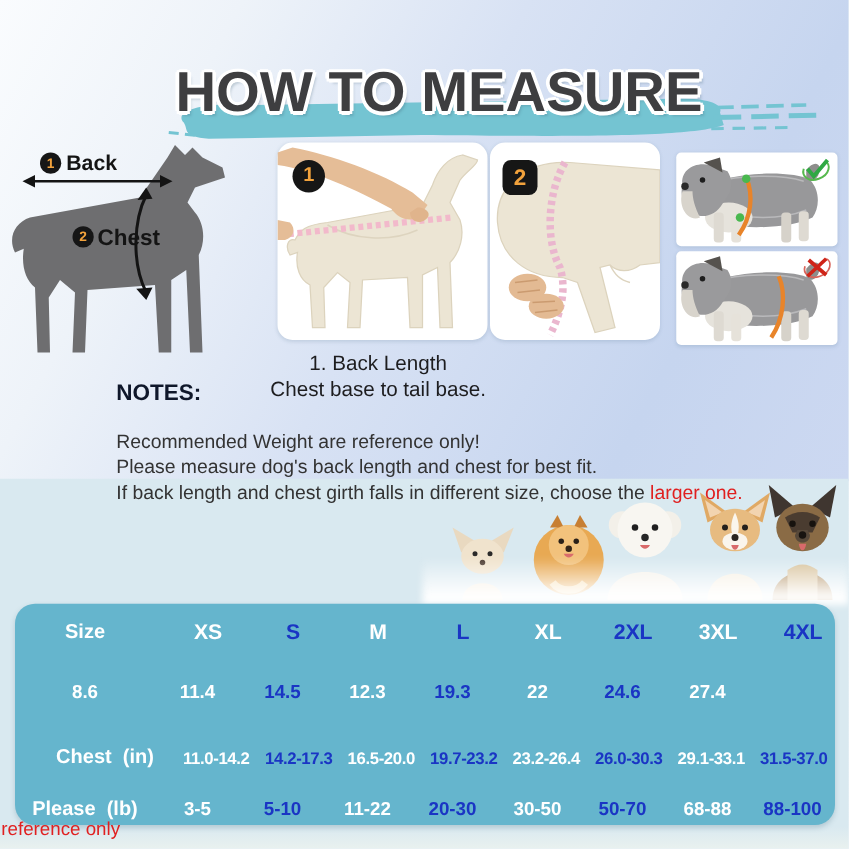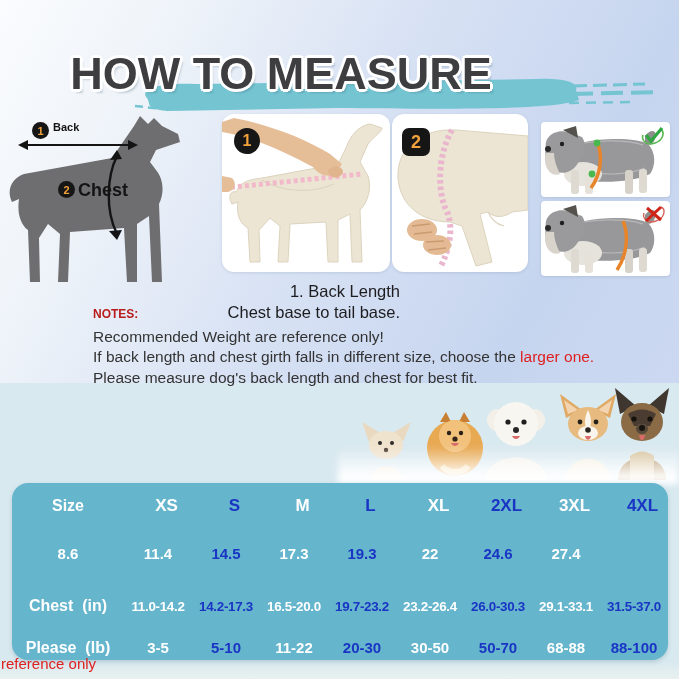--- a/index.html
+++ b/index.html
@@ -5,54 +5,54 @@
   html,body{margin:0;padding:0;}
   body{font-family:"Liberation Sans",sans-serif;}
   .poster{position:relative;width:679px;height:679px;overflow:hidden;background:#dceaf1;}
   .top-bg{position:absolute;left:0;top:0;width:679px;height:385px;
     background:linear-gradient(118deg,#fafcfe 0%,#eef3f9 22%,#d8e2f4 48%,#c6d5ef 78%,#ccd8f1 100%);}
   .bottom-bg{position:absolute;left:0;top:383px;width:679px;height:296px;
     background:linear-gradient(#d9e9f0 0%,#d9e9f0 94%,#e9f1ef 100%);}
   .abs{position:absolute;}
 
   
-  .title{left:0;top:48px;width:562px;text-align:center;font-size:45px;font-weight:900;
+  .title{left:0;top:48px;width:562px;text-align:right;font-size:45px;font-weight:900;
     letter-spacing:0px;color:#3e3e40;z-index:3;
     text-shadow:-2px -2px 0 #fff,2px -2px 0 #fff,-2px 2px 0 #fff,2px 2px 0 #fff,
       -3px 0 0 #fff,3px 0 0 #fff,0 -3px 0 #fff,0 3px 0 #fff,3px 4px 2px rgba(60,90,110,.25);}
   .brush{left:133px;top:76px;width:530px;height:42px;z-index:2;}
 
   
   .card{background:#fff;border-radius:12px;box-shadow:0 1px 3px rgba(80,110,140,.18);}
   .badge-circle{display:flex;align-items:center;justify-content:center;width:26px;height:26px;
     border-radius:50%;background:#161616;color:#f2a23c;font-weight:bold;font-size:16px;z-index:4;}
   .badge-square{display:flex;align-items:center;justify-content:center;width:28px;height:28px;
     border-radius:7px;background:#161616;color:#f2a23c;font-weight:bold;font-size:18px;z-index:4;}
   .badge-sm{width:17px;height:17px;font-size:11px;}
   .diagram-label{font-weight:bold;color:#141414;z-index:4;}
 
   .caption{z-index:3;text-align:center;color:#1d1d1f;font-size:16.5px;line-height:21px;}
 
   .notes{left:93px;top:304px;z-index:3;font-size:15.5px;color:#333;line-height:20.5px;}
-  .notes-heading{color:#b91c1c;font-weight:bold;font-size:12px;margin-bottom:2px;}
+  .notes-heading{color:#0f172a;font-weight:bold;font-size:18px;margin-bottom:19px;}
   .notes-red{color:#e01f1f;}
 
   .fog{left:338px;top:446px;width:341px;height:38px;z-index:2;
     background:linear-gradient(to top,rgba(255,255,255,.95) 20%,rgba(255,255,255,0));filter:blur(3px);}
 
   
   .size-table{left:12px;top:483px;width:656px;height:177px;background:#65b5cd;border-radius:16px;
     z-index:3;display:flex;flex-direction:column;box-shadow:0 2px 4px rgba(70,110,130,.25);}
   .trow{display:grid;grid-template-columns:112px repeat(8,1fr);align-items:center;}
   .trow span{text-align:center;font-weight:bold;color:#fff;}
   .trow .rlabel{white-space:pre;font-size:16px;}
   .trow span:nth-child(2n+3){color:#1a35c4;}
   .r-head{height:46px;font-size:17px;gap:17px;}
   .r-back{height:48px;font-size:15px;}
-  .r-chest{height:58px;}
+  .r-chest{height:58px;margin-left:16px;}
   .r-chest span{font-size:13.4px;letter-spacing:-0.3px;}
   .r-chest .rlabel{font-size:16px;letter-spacing:0;}
   .r-weight{height:25px;font-size:15px;}
   .footnote{left:1px;top:655px;z-index:4;color:#e02020;font-size:15px;}
 </style>
 </head>
 <body>
 
 <div class="poster">
   <div class="top-bg abs"></div>
@@ -78,21 +78,21 @@
       <polygon points="14,33 24,28 24,38" fill="#141414" stroke="none"></polygon>
       <polygon points="134,33 124,28 124,38" fill="#141414" stroke="none"></polygon>
     </g>
     <g stroke="#141414" stroke-width="2.4" fill="none">
       <path d="M113,44 C103,64 101,98 113,122"></path>
       <polygon points="113,38 106,48 118,47" fill="#141414" stroke="none"></polygon>
       <polygon points="113,128 105,119 118,118" fill="#141414" stroke="none"></polygon>
     </g>
   </svg>
   <div class="abs badge-circle badge-sm" style="left:32px;top:122px;">1</div>
-  <div class="abs diagram-label" style="left:53px;top:121px;font-size:11px;">Back</div>
+  <div class="abs diagram-label" style="left:53px;top:121px;font-size:17px;">Back</div>
   <div class="abs badge-circle badge-sm" style="left:58px;top:181px;">2</div>
   <div class="abs diagram-label" style="left:78px;top:180px;font-size:18px;">Chest</div>
 
   <div class="abs card" style="left:222px;top:114px;width:168px;height:158px;">
     <svg width="168" height="158" viewBox="0 0 168 158">
       <path d="M14,78 C8,76 6,84 10,90 L16,88 C14,100 18,110 26,114 L28,148 L38,148 L37,116
         L48,104 L58,112 L56,148 L66,148 L68,110 L104,108 L106,148 L116,148 L116,106
         L128,100 L130,148 L140,148 L138,96 C146,88 150,74 146,62
         L138,48 L146,30 C152,22 160,18 160,14 L148,10 C136,12 128,22 124,34 L116,50 L40,64 C22,66 18,70 14,78 Z" fill="#ece5d4" stroke="#dcd3bd" stroke-width="1"></path>
       <path d="M40,66 C60,78 90,80 112,70" stroke="#ddd4bf" stroke-width="1.2" fill="none"></path>
@@ -158,32 +158,32 @@
       <circle cx="7" cy="27" r="3" fill="#2a2a2a"></circle>
       <path d="M5,31 C1,43 9,56 19,52 C15,44 13,37 13,31 Z" fill="#d8d4cc"></path>
       <path d="M82,20 C88,34 86,54 76,69" stroke="#e8842a" stroke-width="3.5" fill="none"></path>
     </svg>
     <svg class="abs" style="right:4px;top:2px;" width="26" height="23" viewBox="0 0 26 23">
       <path d="M21,4 C26,6 25,15 16,18 C8,21 2,16 4,10" stroke="#d8655c" stroke-width="1.4" fill="none"></path>
       <path d="M7,5 L21,17 M21,4 L6,18" stroke="#cf2418" stroke-width="3" fill="none"></path>
     </svg>
   </div>
 
-  <div class="abs caption" style="left:205px;top:281px;width:195px;text-align:right;">
+  <div class="abs caption" style="left:205px;top:281px;width:195px;">
     <div>1. Back Length</div>
     <div>Chest base to tail base.</div>
   </div>
   <div class="abs caption" style="left:420px;top:281px;width:200px;">
   </div>
 
   <div class="abs notes">
     <div class="notes-heading">NOTES:</div>
     <div>Recommended Weight are reference only!</div>
+    <div>Please measure dog's back length and chest for best fit.</div>
     <div><span>If back length and chest girth falls in different size, choose the </span><span class="notes-red">larger one.</span></div>
-    <div>Please measure dog's back length and chest for best fit.</div>
   </div>
 
   <svg class="abs" style="left:356px;top:420px;" width="62" height="60" viewBox="0 0 60 60">
     <path d="M12,22 L5,2 L25,14 Z" fill="#e9d9c0"></path>
       <path d="M46,22 L54,2 L34,14 Z" fill="#e9d9c0"></path>
     <ellipse cx="29" cy="25" rx="17" ry="14" fill="#f0e3cd"></ellipse>
     <path d="M13,60 C13,42 45,42 45,60 Z" fill="#f4ecdc"></path>
     <circle cx="23" cy="23" r="2" fill="#2a2a2a"></circle>
       <circle cx="35" cy="23" r="2" fill="#2a2a2a"></circle>
     <circle cx="29" cy="30" r="2.2" fill="#4a3a30"></circle>
@@ -247,21 +247,21 @@
       <span>L</span>
       <span>XL</span>
       <span>2XL</span>
       <span>3XL</span>
       <span>4XL</span>
     </div>
     <div class="trow r-back">
       <span>8.6</span>
       <span>11.4</span>
       <span>14.5</span>
-      <span>17.3</span>
+      <span>12.3</span>
       <span>19.3</span>
       <span>22</span>
       <span>24.6</span>
       <span>27.4</span>
     </div>
     <div class="trow r-chest">
       <span class="rlabel">Chest  (in)</span>
       <span>11.0-14.2</span>
       <span>14.2-17.3</span>
       <span>16.5-20.0</span>

